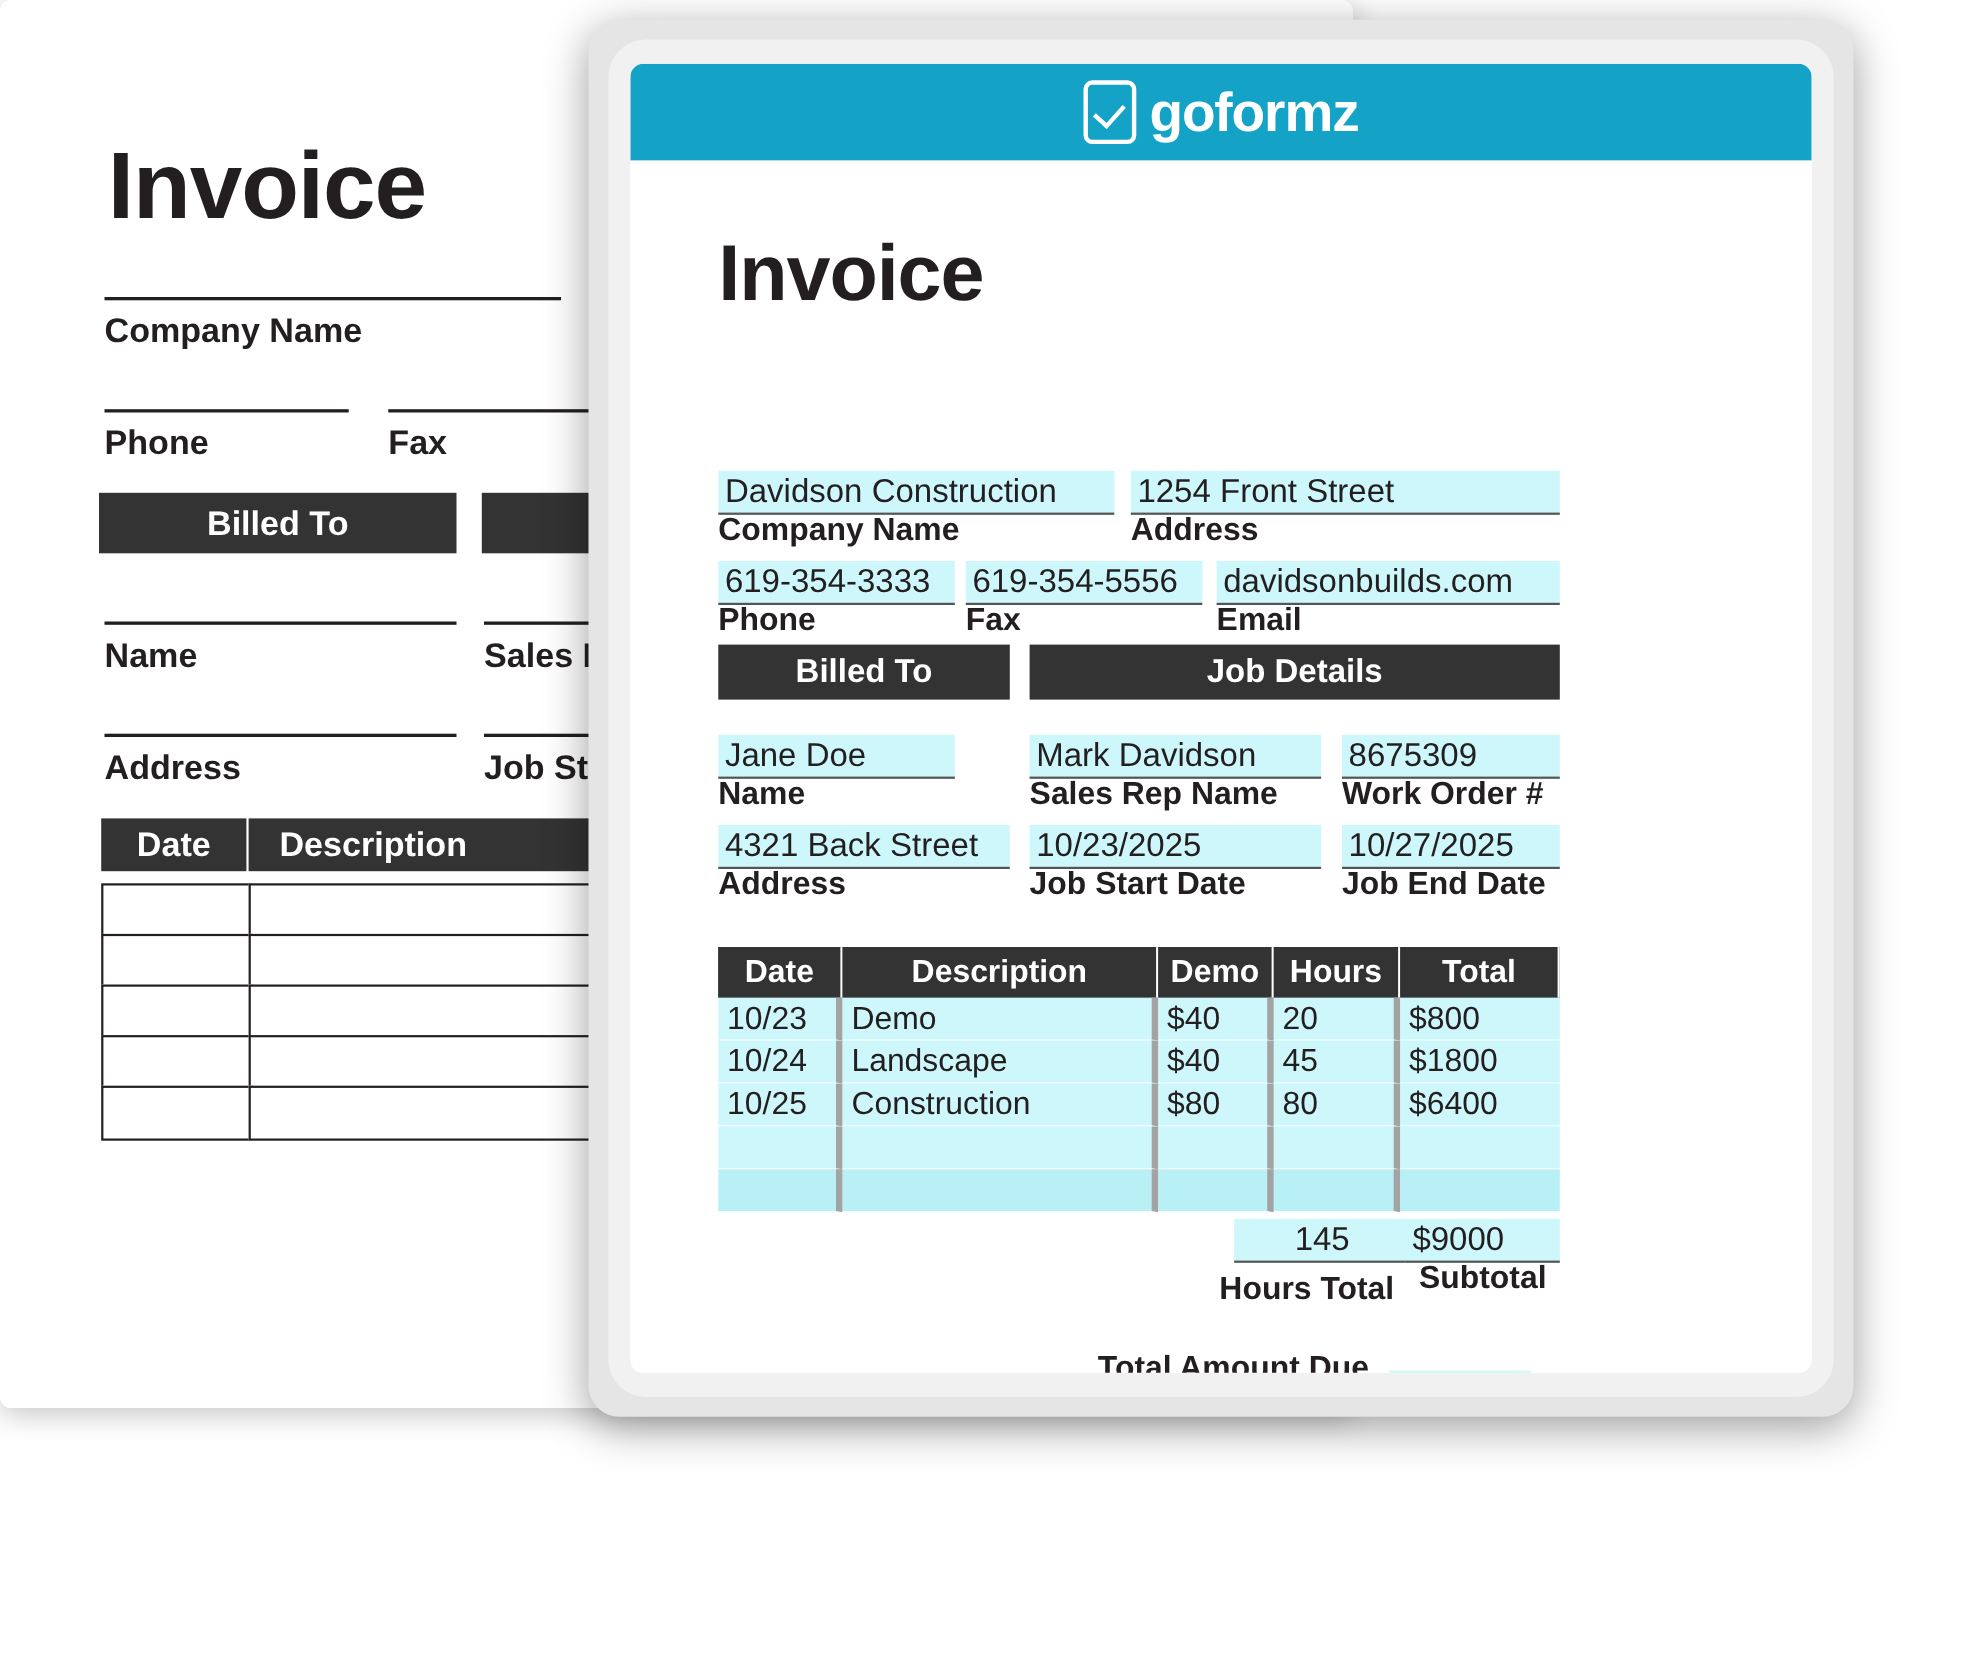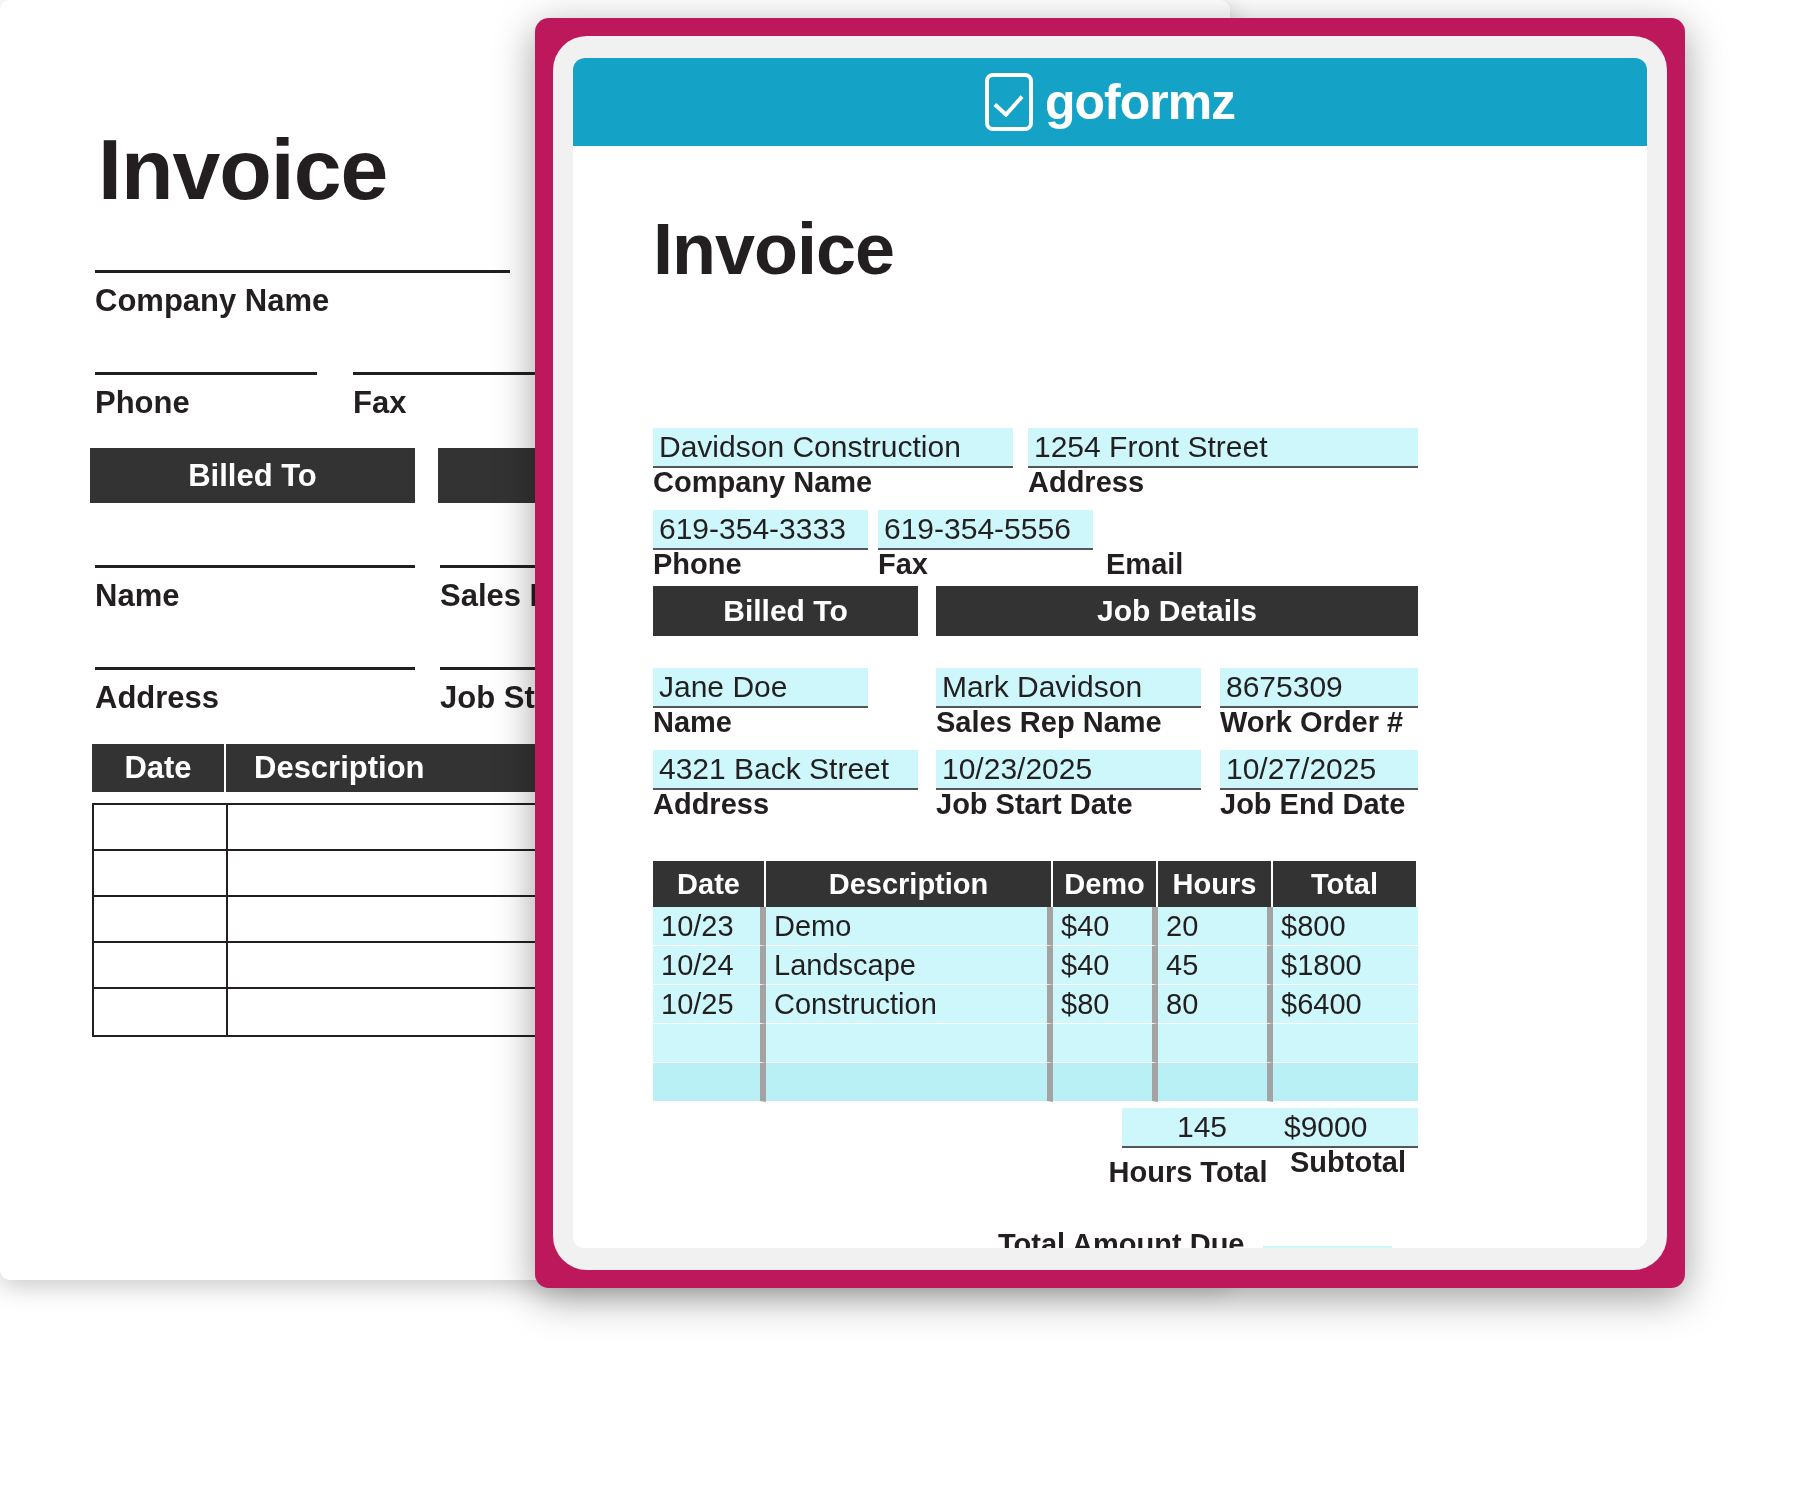--- a/index.html
+++ b/index.html
@@ -71,22 +71,22 @@
     background: #ffffff;
   }
 
   
   .tablet {
     position: absolute;
     left: 535px;
     top: 18px;
     width: 1150px;
     height: 1270px;
-    background: #be185d;
-    border-radius: 14px;
+    background: #e5e5e5;
+    border-radius: 28px;
     box-shadow: 0 10px 40px rgba(0,0,0,0.38);
     padding: 0;
   }
   .tablet-inner {
     position: absolute;
     left: 18px;
     top: 18px;
     right: 18px;
     bottom: 18px;
     background: #f1f1f1;
@@ -306,20 +306,21 @@
 
         <div class="fld" style="left:455px; top:282px; width:390px;">1254 Front Street</div>
         <div class="lbl" style="left:455px; top:320px;">Address</div>
 
         <div class="fld" style="left:80px; top:364px; width:215px;">619-354-3333</div>
         <div class="lbl" style="left:80px; top:402px;">Phone</div>
 
         <div class="fld" style="left:305px; top:364px; width:215px;">619-354-5556</div>
         <div class="lbl" style="left:305px; top:402px;">Fax</div>
 
+        <div class="fld" style="left:533px; top:364px; width:312px;">davidsonbuilds.com</div>
         <div class="lbl" style="left:533px; top:402px;">Email</div>
 
         <div class="hdrbar" style="left:80px; top:440px; width:265px; height:50px;">Billed To</div>
         <div class="hdrbar" style="left:363px; top:440px; width:482px; height:50px;">Job Details</div>
 
         <div class="fld" style="left:80px; top:522px; width:215px;">Jane Doe</div>
         <div class="lbl" style="left:80px; top:560px;">Name</div>
 
         <div class="fld" style="left:363px; top:522px; width:265px;">Mark Davidson</div>
         <div class="lbl" style="left:363px; top:560px;">Sales Rep Name</div>

